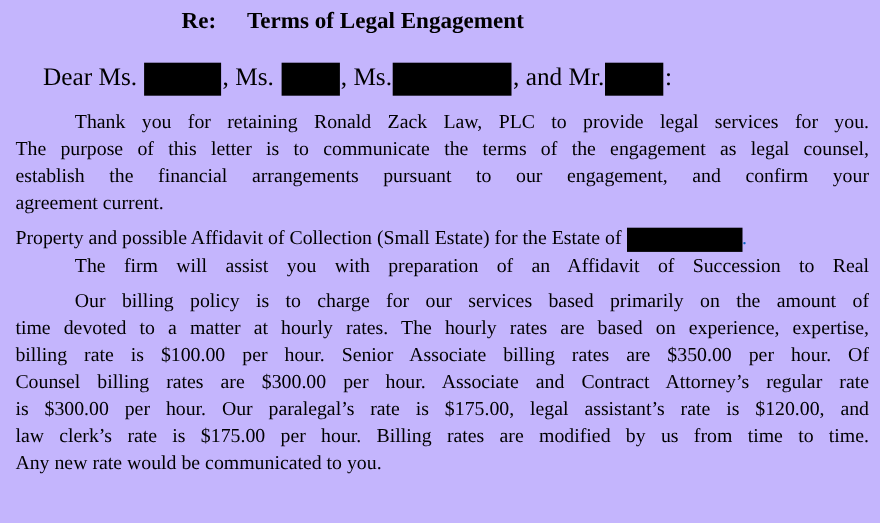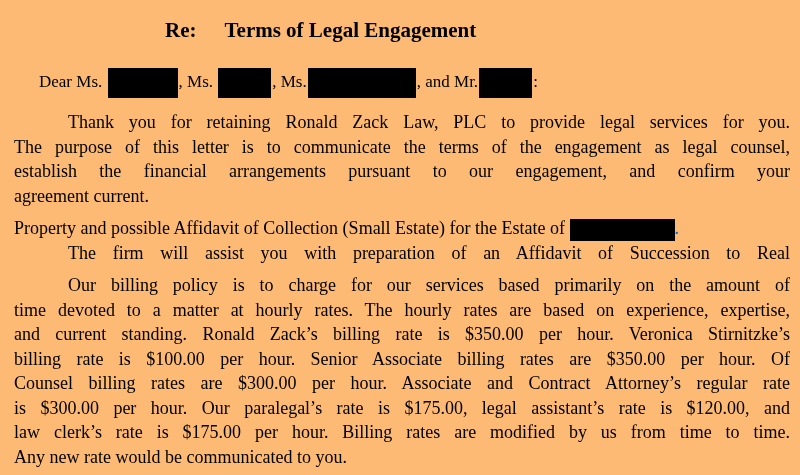--- a/index.html
+++ b/index.html
@@ -1,40 +1,40 @@
 <!DOCTYPE html>
 <html><head>
 <meta charset="utf-8">
 <style>
   html, body { margin: 0; padding: 0; background: #ffffff; }
   .page {
     position: relative;
     width: 800px;
     height: 475px;
-    background: #fdba74;
+    background: #c4b5fd;
     color: #000000;
     font-family: "Liberation Serif", "DejaVu Serif", serif;
     overflow: hidden;
     box-sizing: border-box;
-    padding: 16px 10px 0 14px;
+    padding: 4px 10px 0 14px;
   }
   .subject {
     font-weight: bold;
     font-size: 21px;
     line-height: 28px;
     padding-left: 151px;
     white-space: nowrap;
   }
   .subject .subject-text { margin-left: 28px; }
   .salutation {
     margin-top: 22px;
     height: 32px;
     line-height: 32px;
     padding-left: 25px;
-    font-size: 17px;
+    font-size: 23px;
     white-space: nowrap;
   }
   .salutation .redaction {
     display: inline-block;
     background: #000000;
     height: 30px;
     vertical-align: middle;
     margin: 0 1px;
   }
   .body-block { font-size: 18px; }
@@ -76,21 +76,20 @@
         <div class="line"><span>establish the financial arrangements pursuant to our engagement, and confirm your</span></div>
         <div class="line no-just"><span>agreement current.</span></div>
       </div>
       <div class="para">
         <div class="line no-just"><span>Property and possible Affidavit of Collection (Small Estate) for the Estate of </span><span class="redaction" style="width: 105px; height: 22px; background: rgb(0, 0, 0);"></span><span style="color: rgb(5, 99, 193);">.</span></div>
         <div class="line indent"><span>The firm will assist you with preparation of an Affidavit of Succession to Real</span></div>
       </div>
       <div class="para">
         <div class="line indent"><span>Our billing policy is to charge for our services based primarily on the amount of</span></div>
         <div class="line"><span>time devoted to a matter at hourly rates. The hourly rates are based on experience, expertise,</span></div>
-        <div class="line"><span>and current standing. Ronald Zack’s billing rate is $350.00 per hour.  Veronica Stirnitzke’s</span></div>
         <div class="line"><span>billing rate is $100.00 per hour.  Senior Associate billing rates are $350.00 per hour.  Of</span></div>
         <div class="line"><span>Counsel billing rates are $300.00 per hour.  Associate and Contract Attorney’s regular rate</span></div>
         <div class="line"><span>is $300.00 per hour.  Our paralegal’s rate is $175.00, legal assistant’s rate is $120.00, and</span></div>
         <div class="line"><span>law clerk’s rate is $175.00 per hour. Billing rates are modified by us from time to time.</span></div>
         <div class="line no-just"><span>Any new rate would be communicated to you.</span></div>
       </div>
     </div>
 
 </div>
 

